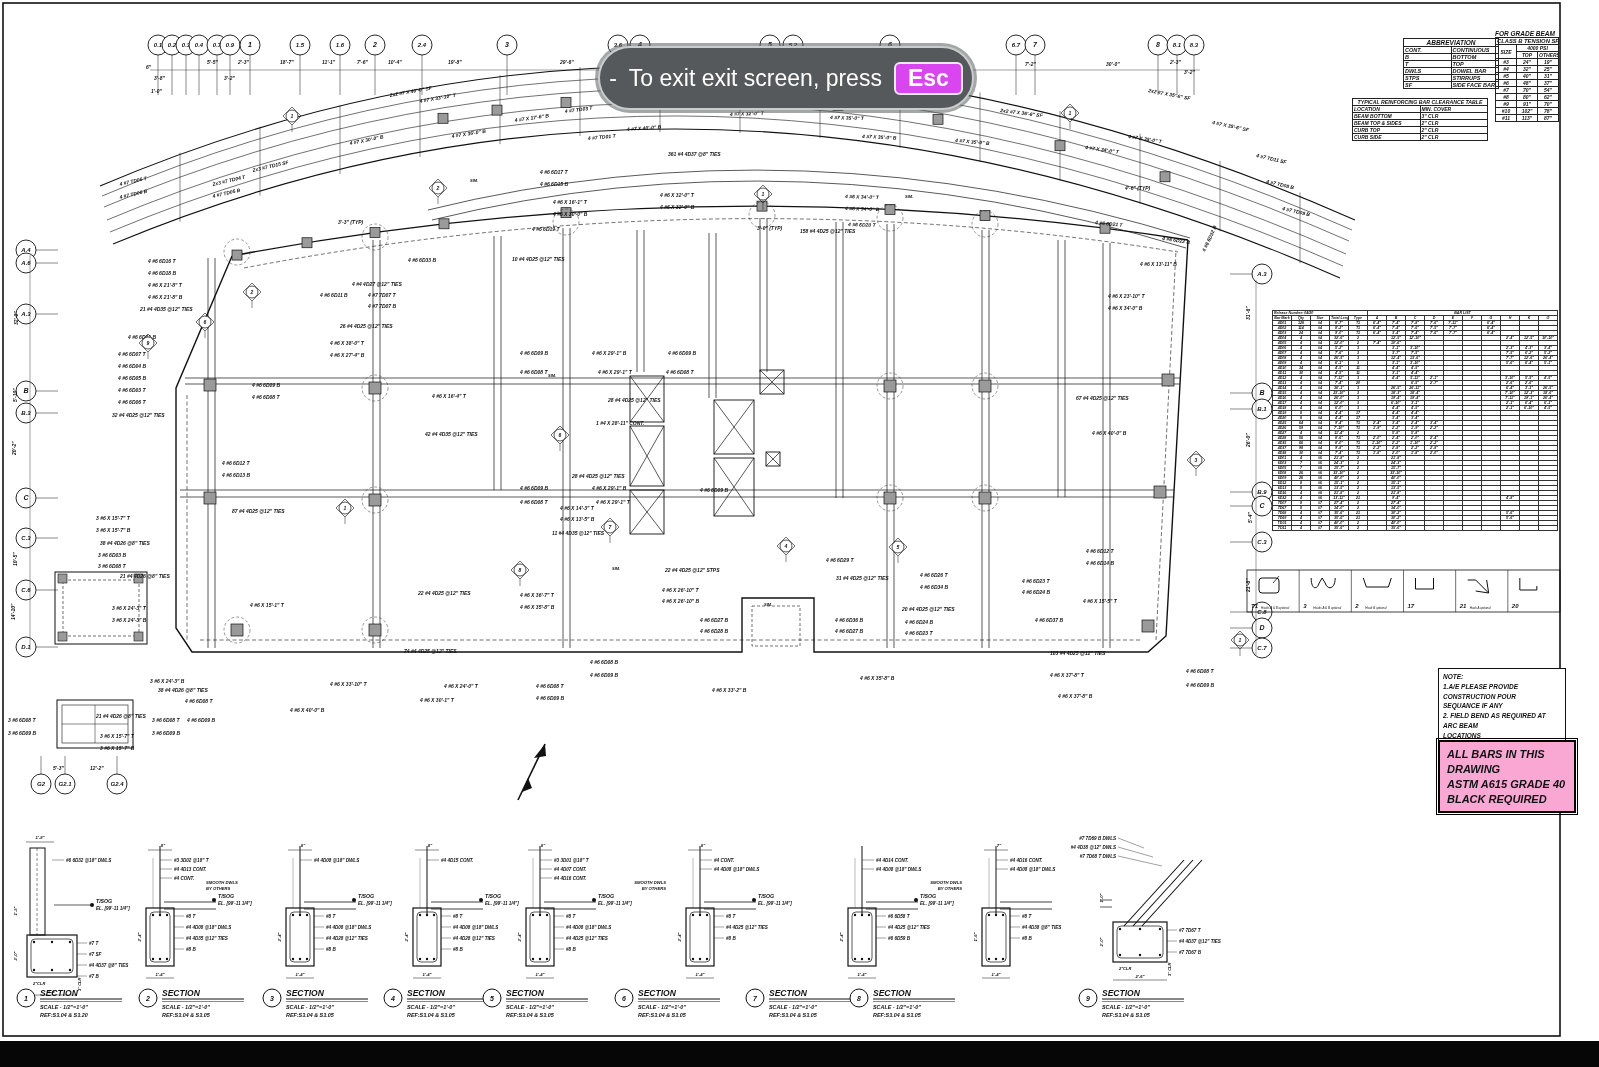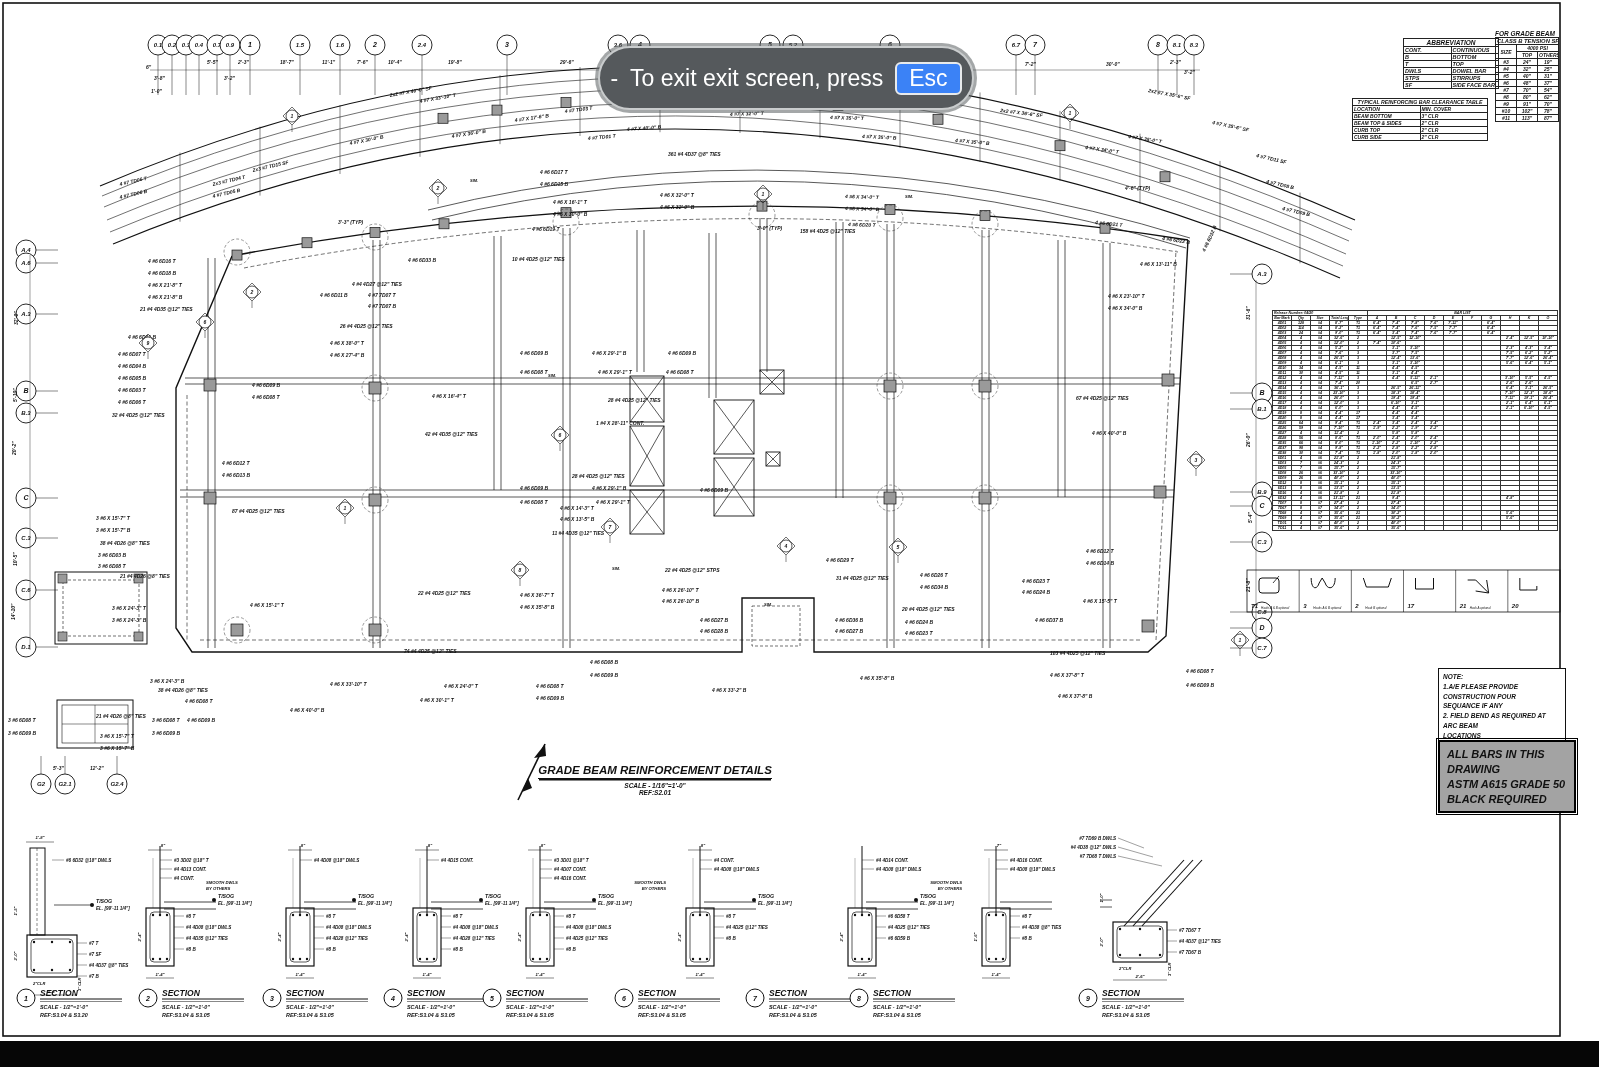--- a/index.html
+++ b/index.html
@@ -5,32 +5,32 @@
   html,body{margin:0;padding:0;background:#fff;}
   #stage{position:relative;width:1599px;height:1067px;background:#ffffff;overflow:hidden;
          font-family:"Liberation Sans",sans-serif;}
   #drawing{position:absolute;left:0;top:0;}
   .hblock{position:absolute;color:#111;}
   
   .toast{position:absolute;left:598px;top:46px;width:372px;height:60px;background:#55595c;
          border:2px solid #c9cccd;border-radius:32px;box-shadow:0 0 0 3px rgba(90,94,97,.55);
          display:flex;align-items:center;justify-content:center;gap:12px;color:#fff;
          font-size:23px;z-index:50;}
-  .toast .esc{border:2px solid #e8eaeb;border-radius:6px;padding:1px 12px;font-weight:normal;
-         font-size:23px;background:#3b82f6;}
+  .toast .esc{border:2px solid #e8eaeb;border-radius:6px;padding:1px 12px;font-weight:bold;
+         font-size:23px;background:#d946ef;}
   
   .dtab{border-collapse:collapse;table-layout:fixed;}
   .dtab td,.dtab th{border:1px solid #222;padding:0 1px;font-style:italic;font-weight:bold;
          color:#111;white-space:nowrap;overflow:hidden;}
   .tiny td,.tiny th{border:0.5px solid #333;}
   .caption{font-style:italic;font-weight:bold;color:#111;}
   .notebox{position:absolute;border:1px solid #111;background:#fff;padding:3px 4px;
          font-style:italic;font-weight:bold;font-size:6.5px;line-height:1.5;color:#111;}
   .barsbox{position:absolute;border:2px solid #000;outline:1px solid #000;outline-offset:1px;
-         background:#a3a3a3;padding:5px 7px;font-style:italic;font-weight:bold;font-size:11px;
+         background:#f9a8d4;padding:5px 7px;font-style:italic;font-weight:bold;font-size:11px;
          line-height:1.35;color:#111;}
   .titleblk{position:absolute;text-align:center;color:#111;}
   .titleblk .t{font-size:11.5px;font-weight:bold;font-style:italic;display:inline-block;
          border-bottom:1px solid #111;box-shadow:0 2.5px 0 -1px #111;padding-bottom:2px;}
   .titleblk .s{font-size:6.5px;font-weight:bold;font-style:italic;margin-top:3px;}
   .blackbar{position:absolute;left:0;top:1041px;width:1599px;height:26px;background:#060606;}
 </style>
 </head>
 <body>
 
@@ -1803,29 +1803,24 @@
 
   <div class="notebox" style="left:1438px;top:668px;width:118px;">
     <div>NOTE:</div>
     <div>1.A/E PLEASE PROVIDE CONSTRUCTION POUR</div>
     <div>SEQUANCE IF ANY</div>
     <div>2. FIELD BEND AS REQUIRED AT ARC BEAM</div>
     <div>LOCATIONS</div>
   </div>
   <div class="barsbox" style="left:1438px;top:740px;width:120px;">
     <div>ALL BARS IN THIS DRAWING</div>
-    <div>ASTM A615 GRADE 50</div>
+    <div>ASTM A615 GRADE 40</div>
     <div>BLACK REQUIRED</div>
   </div>
 
-  <div class="titleblk" style="left:505px;top:760px;width:300px;">
-    <span class="t">GRADE BEAM REINFORCEMENT DETAILS</span>
-    <div class="s">SCALE - 1/16"=1'-0"</div>
-    <div class="s" style="margin-top:0;">REF:S2.01</div>
-  </div>
 
   <div class="toast">
     <span>-</span>
     <span>To exit exit screen, press</span>
     <span class="esc">Esc</span>
   </div>
 
   <div class="blackbar"></div>
 </div>
 

